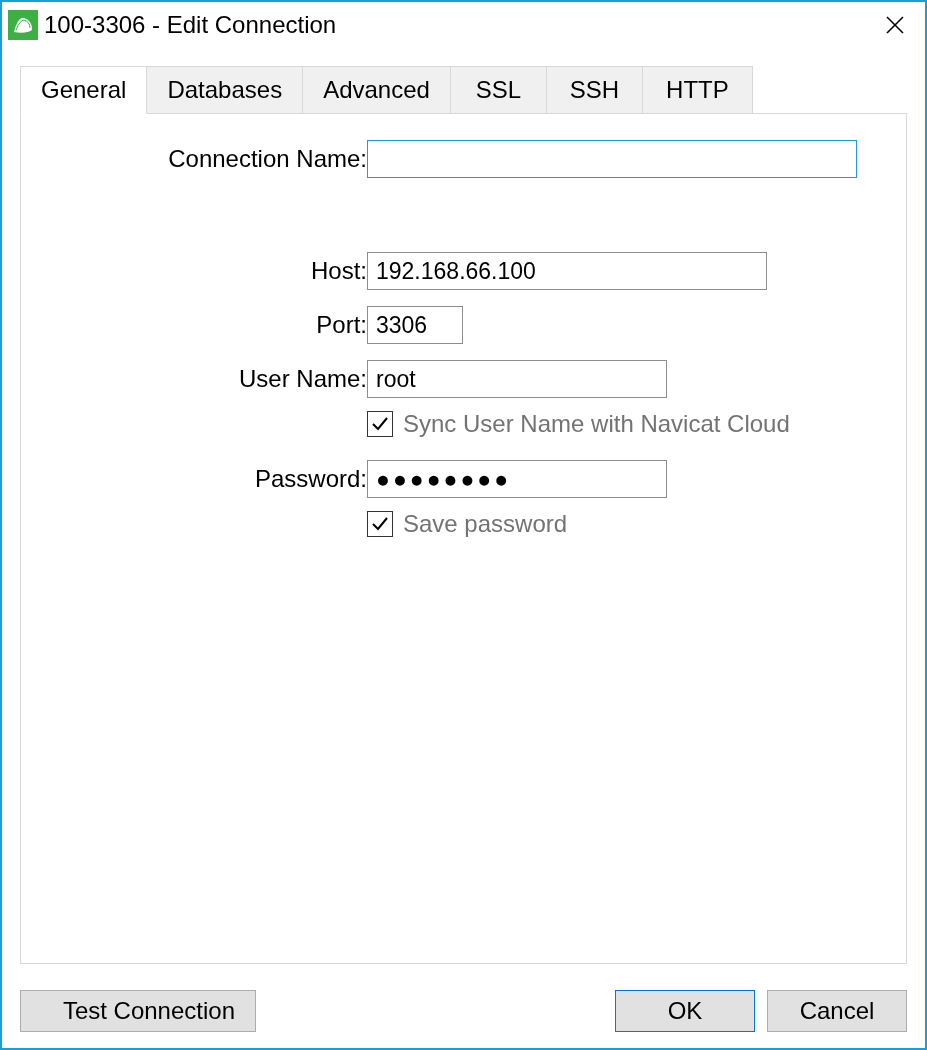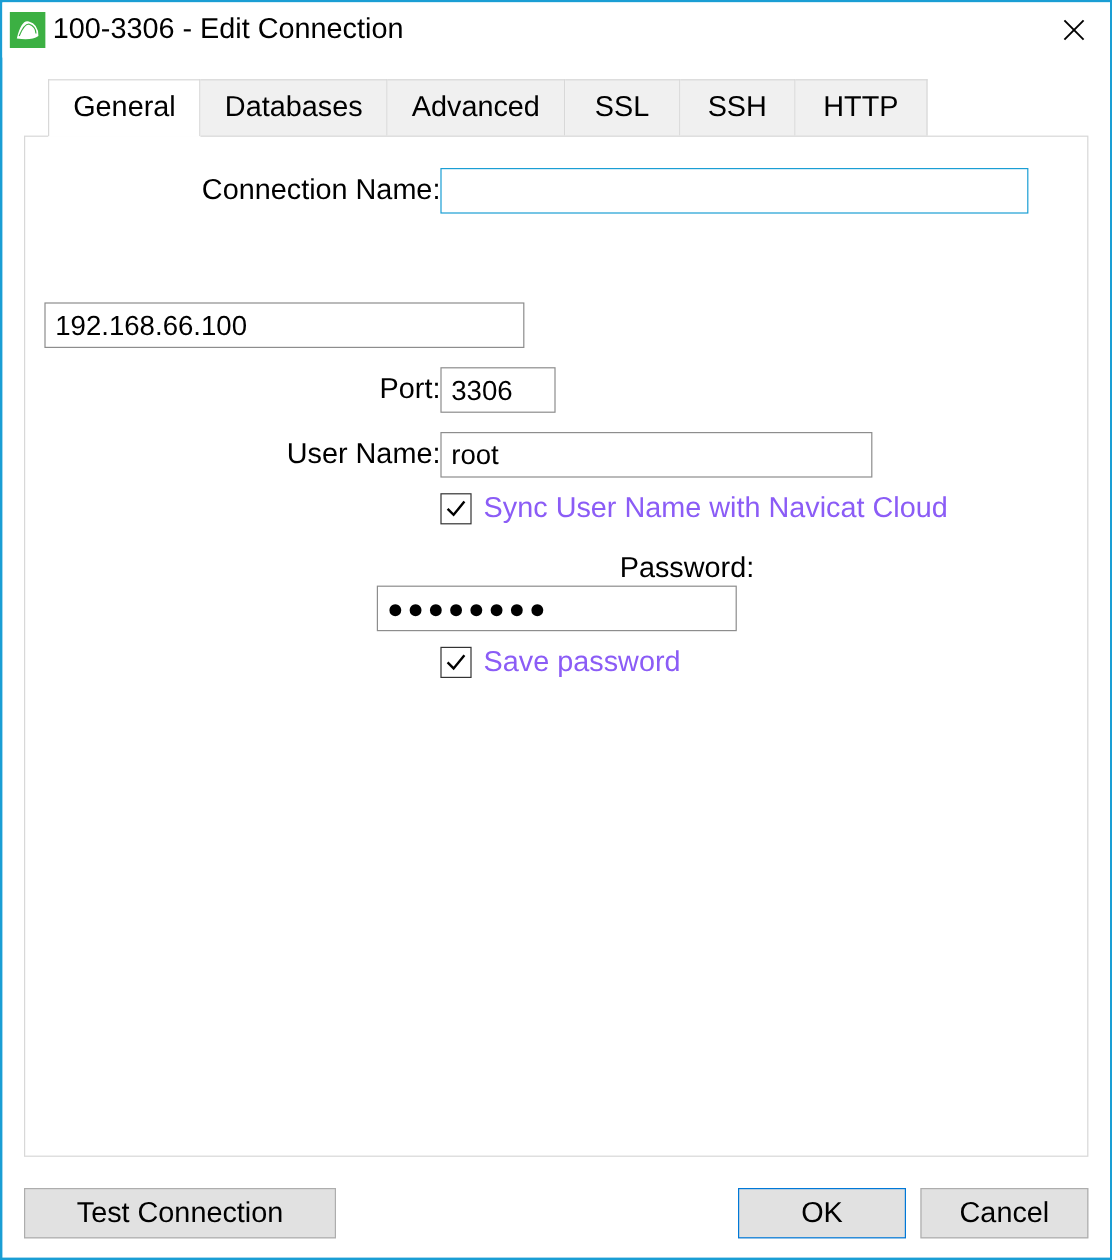--- a/index.html
+++ b/index.html
@@ -48,21 +48,20 @@
     flex: 1;
     padding: 18px 18px 12px 18px;
     display: flex;
     flex-direction: column;
   }
 
   .tabs {
     display: flex;
     align-items: flex-end;
     height: 48px;
-    margin-left: 20px;
   }
   .tab {
     height: 48px;
     padding: 0 20px;
     font-size: 24px;
     color: #000;
     background: #f0f0f0;
     border: 1px solid #d8d8d8;
     border-bottom: 1px solid #d8d8d8;
     display: flex;
@@ -110,21 +109,21 @@
     font-family: inherit;
     outline: none;
     background: #fff;
   }
   .input.focused {
     border: 1px solid #1a9ed4;
   }
   .input-conn { width: 490px; }
   .input-host { width: 400px; }
   .input-port { width: 96px; }
-  .input-user { width: 360px; }
+  .input-user { width: 300px; }
   .input-pass { width: 300px; letter-spacing: 3px; }
 
   .checkbox-row {
     display: flex;
     align-items: center;
     margin-left: 330px;
     margin-bottom: 22px;
   }
   .checkbox {
     width: 26px;
@@ -133,38 +132,38 @@
     margin-right: 10px;
     display: flex;
     align-items: center;
     justify-content: center;
     cursor: pointer;
     flex-shrink: 0;
   }
   .checkbox svg { width: 20px; height: 20px; }
   .checkbox-label {
     font-size: 24px;
-    color: #8b5cf6;
+    color: #737373;
   }
 
   .footer {
     padding: 14px 18px 16px 18px;
     display: flex;
     align-items: center;
   }
   .btn {
     height: 42px;
     font-size: 24px;
     font-family: inherit;
     background: #e1e1e1;
     border: 1px solid #adadad;
     cursor: pointer;
     padding: 0 20px;
   }
-  .btn-test { width: 260px; }
+  .btn-test { width: 236px; text-align: right; }
   .spacer { flex: 1; }
   .btn-ok {
     width: 140px;
     border: 1.5px solid #0078d7;
     margin-right: 12px;
   }
   .btn-cancel { width: 140px; }
 </style>
 </head>
 <body>
@@ -200,20 +199,21 @@
     </div>
 
     <div class="tab-body">
 
       <div class="form-row gap-after">
         <div class="form-label">Connection Name:</div>
         <input class="input input-conn focused" type="text" value="" style="">
       </div>
 
       <div class="form-row">
+        <div class="form-label">Host:</div>
         <input class="input input-host" type="text" value="192.168.66.100" style="">
       </div>
 
       <div class="form-row">
         <div class="form-label">Port:</div>
         <input class="input input-port" type="text" value="3306" style="">
       </div>
 
       <div class="form-row" style="margin-bottom:12px;">
         <div class="form-label">User Name:</div>
@@ -222,21 +222,21 @@
 
       <div class="checkbox-row">
         <span class="checkbox">
           <svg viewBox="0 0 20 20">
             <polyline points="3,10 8,15 17,4" fill="none" stroke="#000" stroke-width="2"></polyline>
           </svg>
         </span>
         <span class="checkbox-label">Sync User Name with Navicat Cloud</span>
       </div>
 
-      <div class="form-row" style="margin-bottom:12px;flex-direction:column;">
+      <div class="form-row" style="margin-bottom:12px;">
         <div class="form-label">Password:</div>
         <input class="input input-pass" type="text" value="●●●●●●●●" style="">
       </div>
 
       <div class="checkbox-row">
         <span class="checkbox">
           <svg viewBox="0 0 20 20">
             <polyline points="3,10 8,15 17,4" fill="none" stroke="#000" stroke-width="2"></polyline>
           </svg>
         </span>

